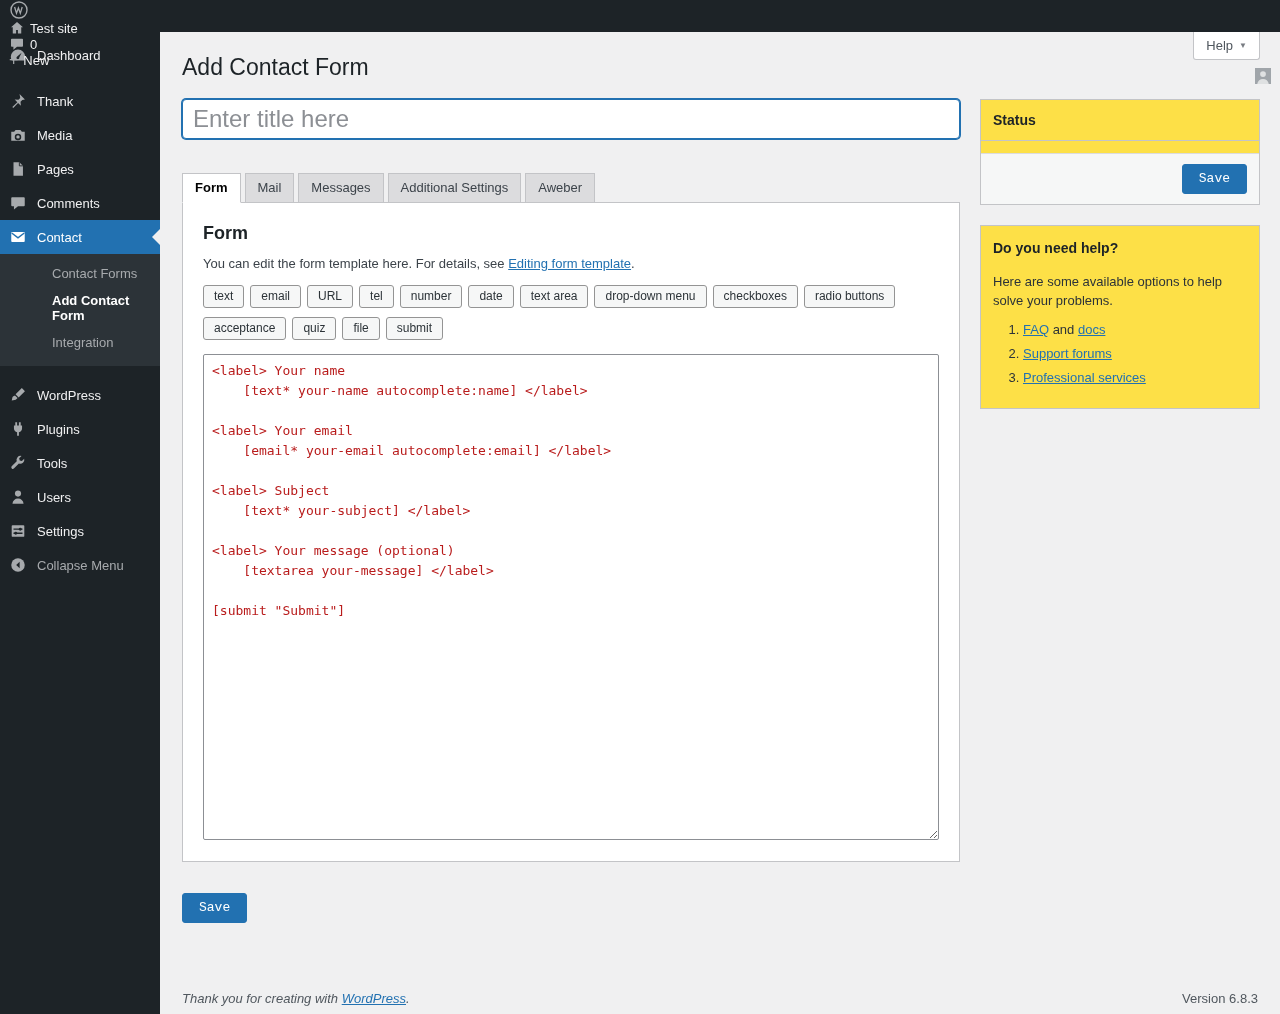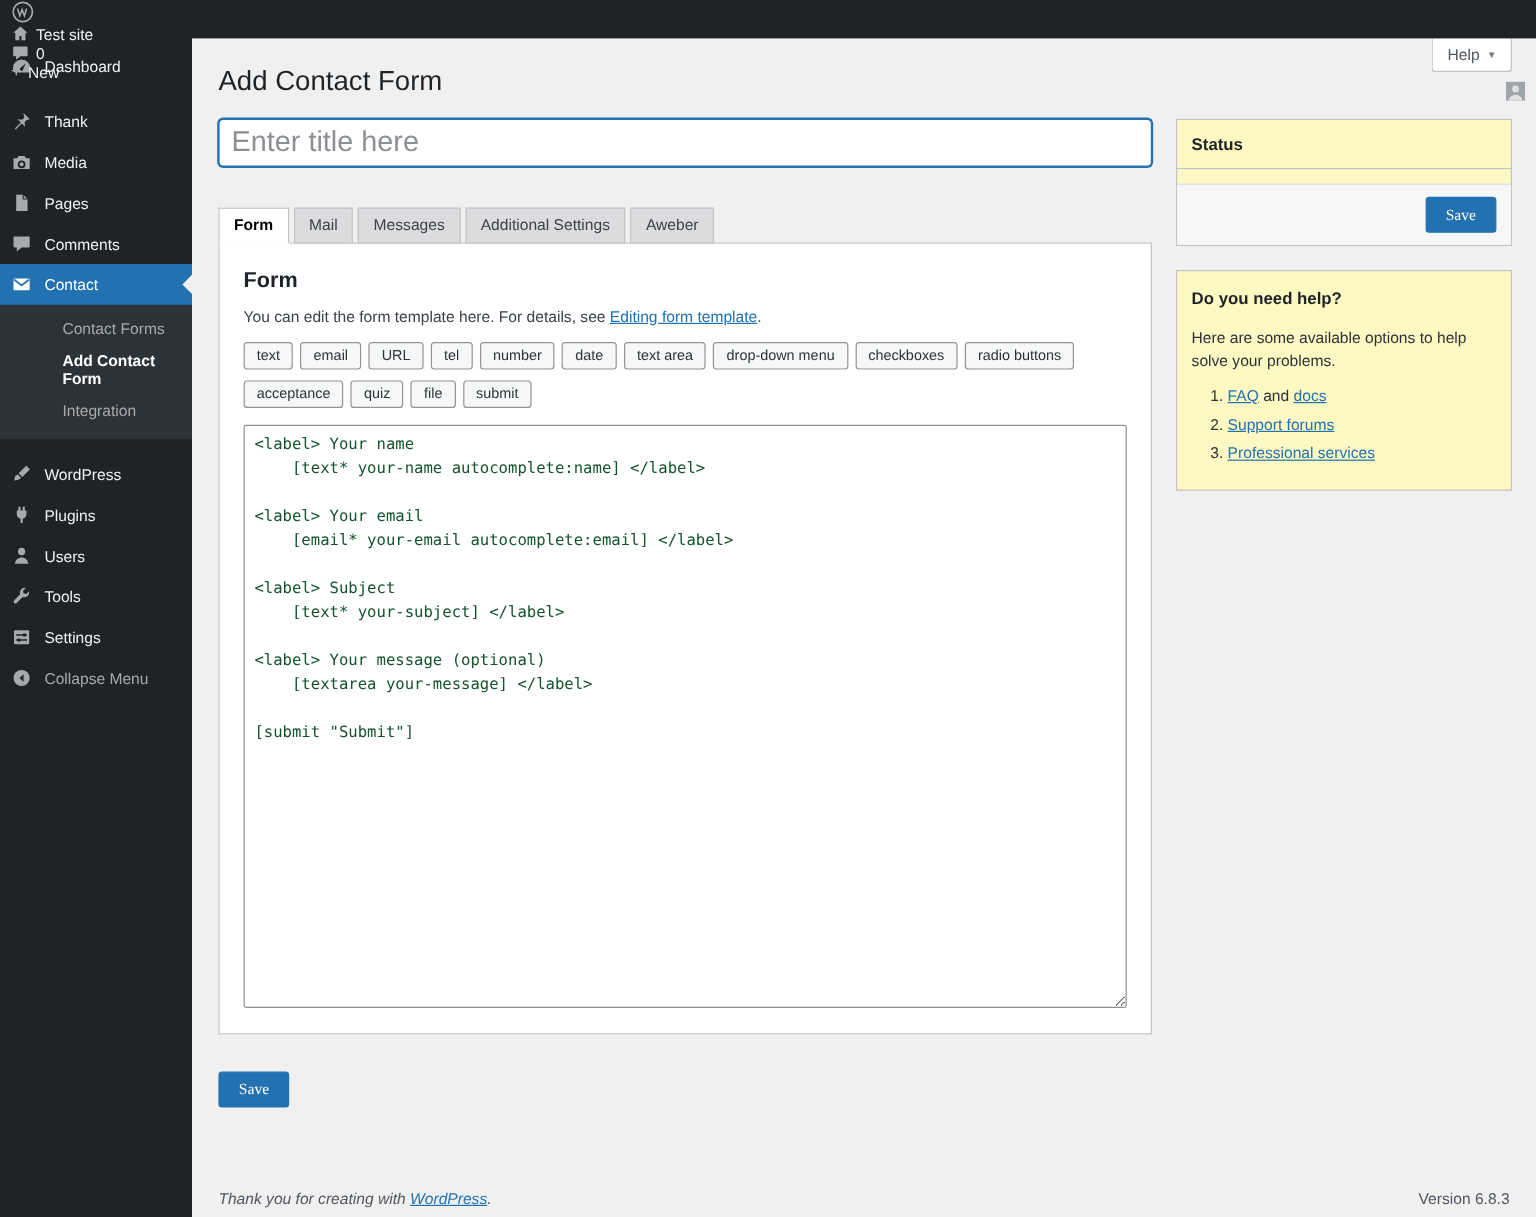--- a/index.html
+++ b/index.html
@@ -105,33 +105,33 @@
   .tag-buttons { display:flex; flex-wrap:wrap; gap:9px 6px; margin-bottom:14px; }
   .tag-btn {
     font-family:inherit; font-size:12px; color:#2c3338;
     background:#f6f7f7; border:1px solid #949494; border-radius:3px;
     padding:3px 10px; line-height:15px; cursor:pointer;
   }
 
   #form-template {
     display:block; width:100%; height:486px; resize:vertical;
     font-family:"DejaVu Sans Mono", monospace; font-size:13px; line-height:20px;
-    color:#14532d; background:#fff; border:1px solid #8c8f94; border-radius:2px;
+    color:#b91c1c; background:#fff; border:1px solid #8c8f94; border-radius:2px;
     padding:6px 8px; outline:none; white-space:pre;
   }
 
   .button-primary {
     background:#2271b1; border:1px solid #2271b1; color:#fff;
-    font-family:Liberation Serif, serif; font-size:13px; line-height:16px;
+    font-family:Liberation Mono, monospace; font-size:13px; line-height:16px;
     padding:6px 16px; border-radius:3px; cursor:pointer;
   }
   .save-main { margin-top:31px; }
 
   
-  .postbox { background:#fef9c3; border:1px solid #c3c4c7; margin-bottom:20px; }
+  .postbox { background:#fde047; border:1px solid #c3c4c7; margin-bottom:20px; }
   .postbox-header {
     padding:12px; font-size:14px; font-weight:600; color:#1d2327;
     border-bottom:1px solid #c3c4c7;
   }
   .postbox .inside-blank { height:12px; }
   .publishing-actions {
     background:#f6f7f7; border-top:1px solid #dcdcde;
     padding:10px 12px; display:flex; justify-content:flex-end;
   }
   .helpbox-body { padding:14px 12px 16px 12px; }
@@ -265,33 +265,33 @@
       <span class="micon">
         <svg width="18" height="18" viewBox="0 0 20 20" fill="currentColor">
           <path d="M7 2.5V6H5.5v3.2A4.6 4.6 0 0 0 9 13.6v3.9h2v-3.9a4.6 4.6 0 0 0 3.5-4.4V6H13V2.5h-2V6H9V2.5z"></path>
         </svg>
       </span>
       <span class="mlabel">Plugins</span>
     </li>
     <li class="menu-item">
       <span class="micon">
         <svg width="18" height="18" viewBox="0 0 20 20" fill="currentColor">
+          <path d="M16.9 5.2a4.5 4.5 0 0 1-5.9 5.3l-5.6 5.6a1.7 1.7 0 0 1-2.4-2.4l5.6-5.6a4.5 4.5 0 0 1 5.3-5.9L11.3 4.8l.6 2.4 2.4.6z"></path>
+        </svg>
+      </span>
+      <span class="mlabel">Tools</span>
+    </li>
+    <li class="menu-item">
+      <span class="micon">
+        <svg width="18" height="18" viewBox="0 0 20 20" fill="currentColor">
           <circle cx="10" cy="6.2" r="3.4"></circle>
           <path d="M3.8 17.5c.4-3.6 2.9-5.8 6.2-5.8s5.8 2.2 6.2 5.8z"></path>
         </svg>
       </span>
       <span class="mlabel">Users</span>
-    </li>
-    <li class="menu-item">
-      <span class="micon">
-        <svg width="18" height="18" viewBox="0 0 20 20" fill="currentColor">
-          <path d="M16.9 5.2a4.5 4.5 0 0 1-5.9 5.3l-5.6 5.6a1.7 1.7 0 0 1-2.4-2.4l5.6-5.6a4.5 4.5 0 0 1 5.3-5.9L11.3 4.8l.6 2.4 2.4.6z"></path>
-        </svg>
-      </span>
-      <span class="mlabel">Tools</span>
     </li>
     <li class="menu-item">
       <span class="micon">
         <svg width="18" height="18" viewBox="0 0 20 20">
           <rect x="3" y="3.5" width="14" height="13" rx="1" fill="currentColor"></rect>
           <path d="M5 8h10M5 12.5h10" stroke="#1d2327" stroke-width="1.4"></path>
           <circle cx="12.5" cy="8" r="1.6" fill="#1d2327"></circle>
           <circle cx="7.5" cy="12.5" r="1.6" fill="#1d2327"></circle>
         </svg>
       </span>

